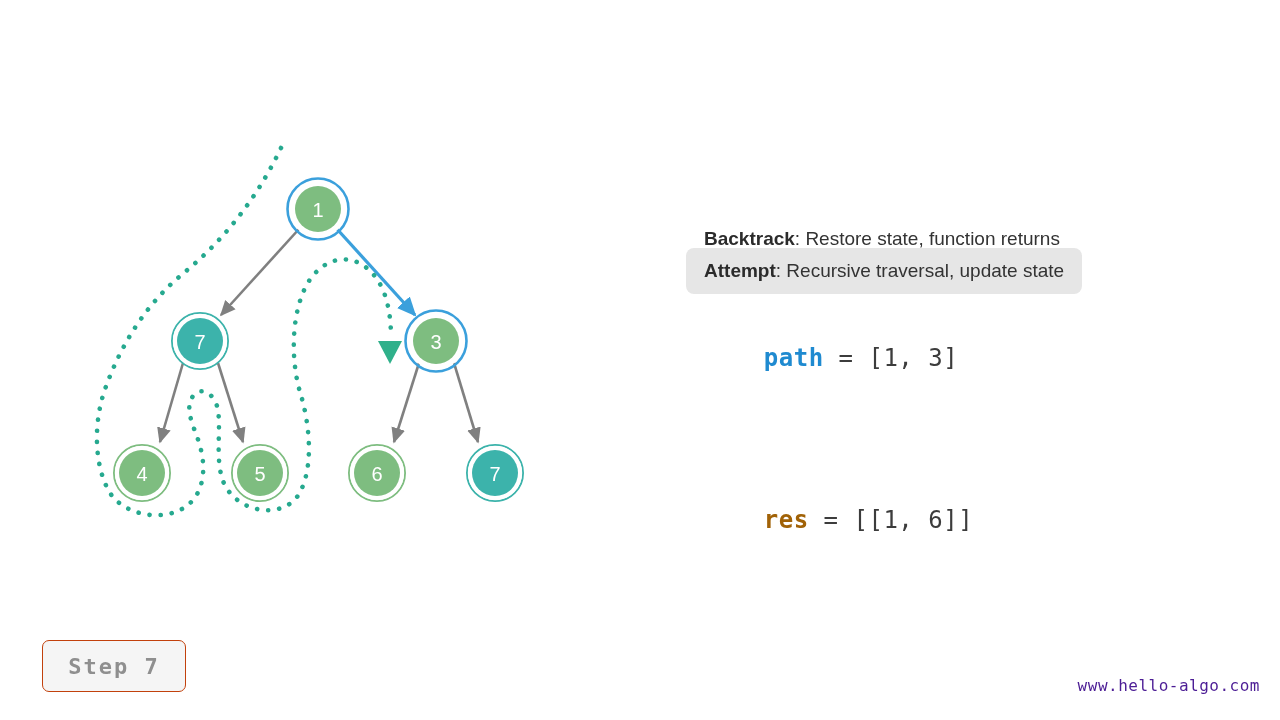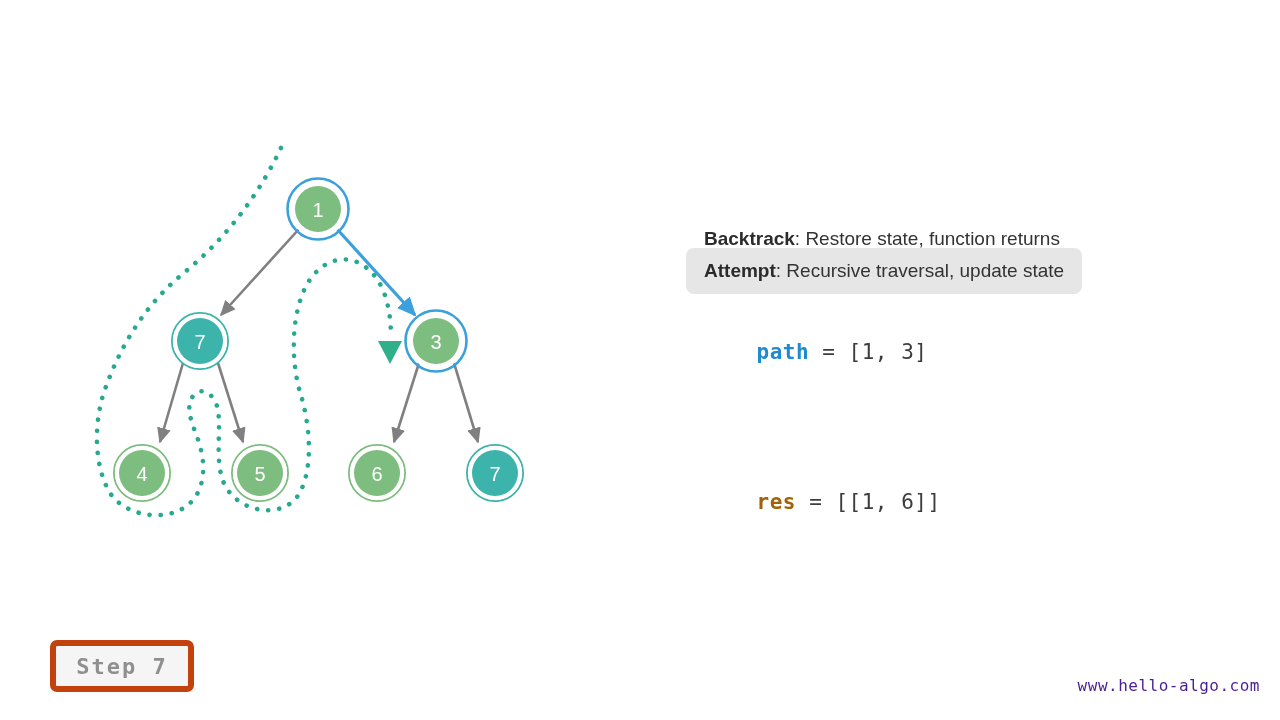--- a/index.html
+++ b/index.html
@@ -60,40 +60,40 @@
     background: #e6e6e6;
     border-radius: 8px;
     padding: 13px 18px 14px 18px;
     margin: 0;
   }
   #backtrack-row {
     padding: 14px 18px 0 18px;
   }
   .code-line {
     font-family: "DejaVu Sans Mono", "Liberation Mono", monospace;
-    font-size: 21px;
+    font-size: 24px;
     letter-spacing: 0.5px;
     color: #3c3c3c;
     white-space: pre;
     padding-left: 18px;
   }
   #path-row { padding-top: 22px; }
   #res-row  { padding-top: 78px; }
   .var-path { color: #1f8ad0; font-weight: bold; }
   .var-res  { color: #a16207; font-weight: bold; }
 
   
   #step-badge {
     position: absolute;
-    left: 50px;
+    left: 42px;
     top: 640px;
     width: 144px;
     height: 52px;
     box-sizing: border-box;
-    border: 6px solid #c2410c;
+    border: 1px solid #c2410c;
     border-radius: 7px;
     background: #f5f5f5;
     display: flex;
     align-items: center;
     justify-content: center;
     font-family: "DejaVu Sans Mono", "Liberation Mono", monospace;
     font-size: 22px;
     font-weight: bold;
     letter-spacing: 2px;
     color: #8f8f8f;

